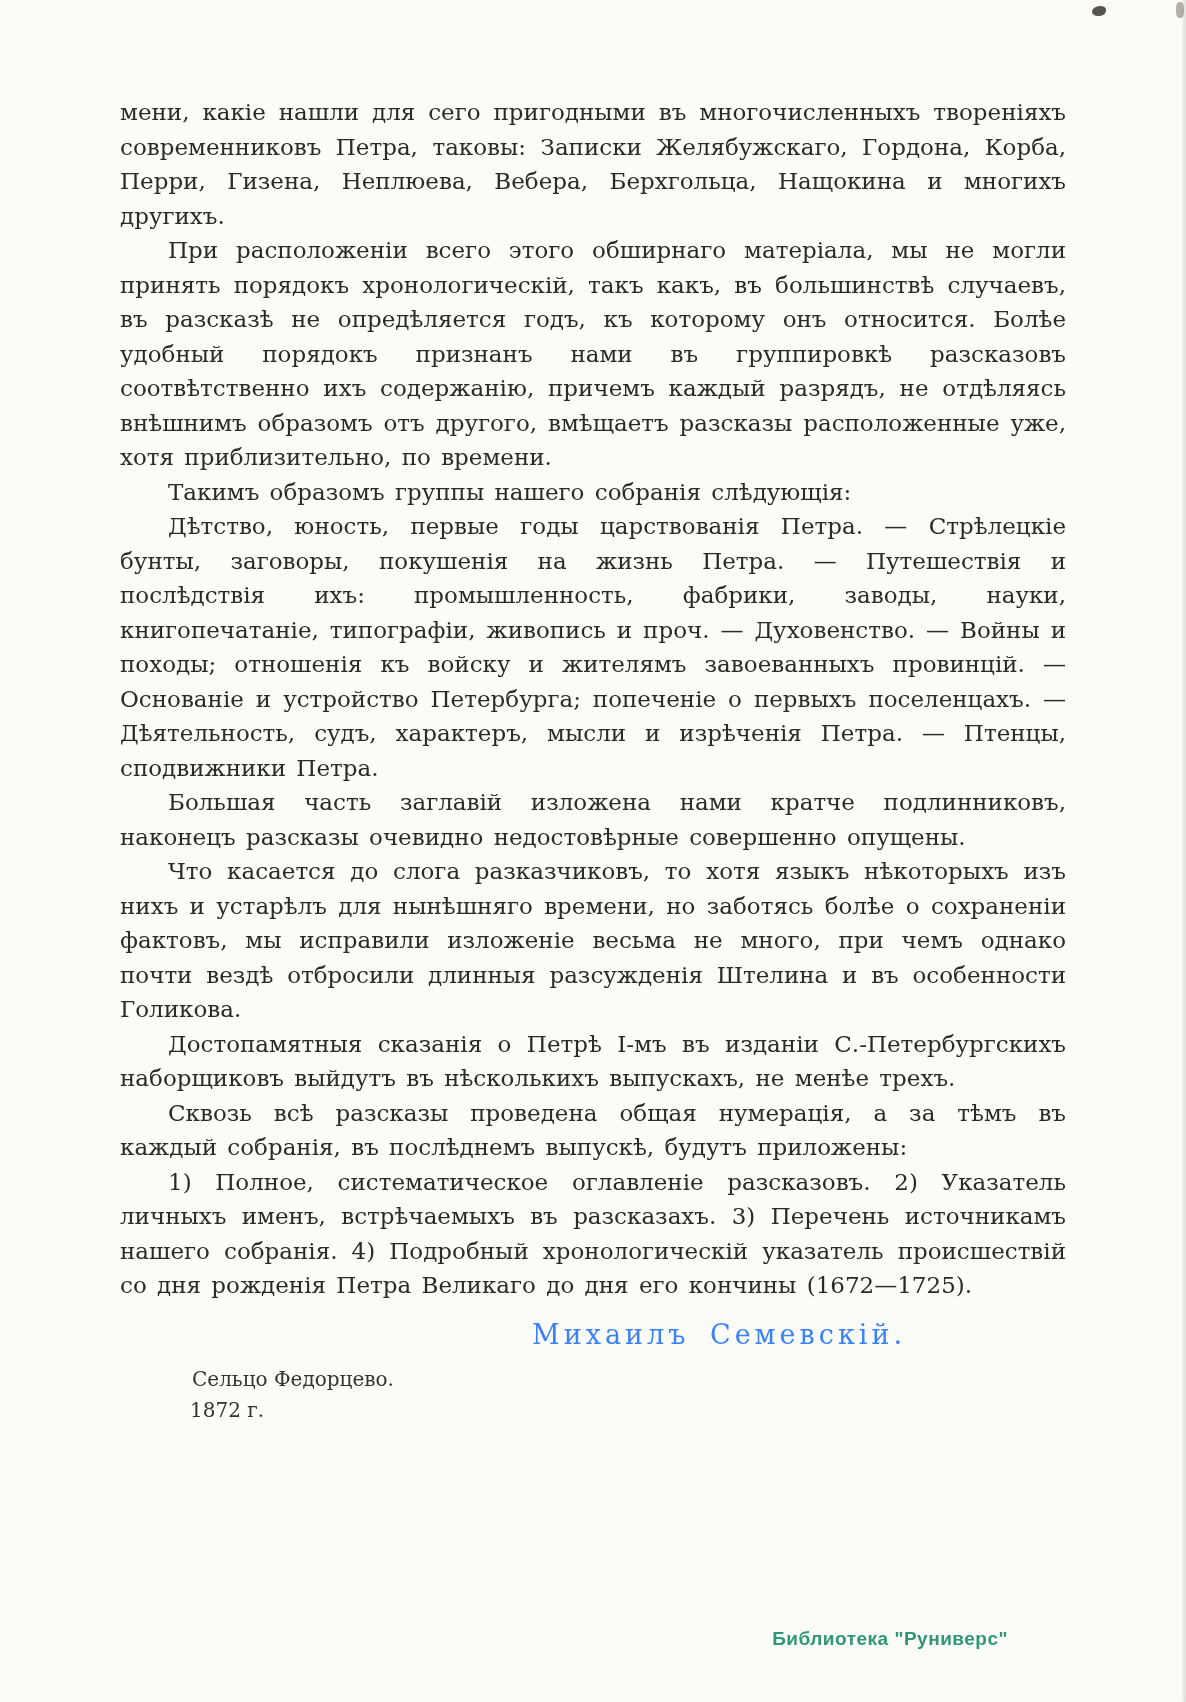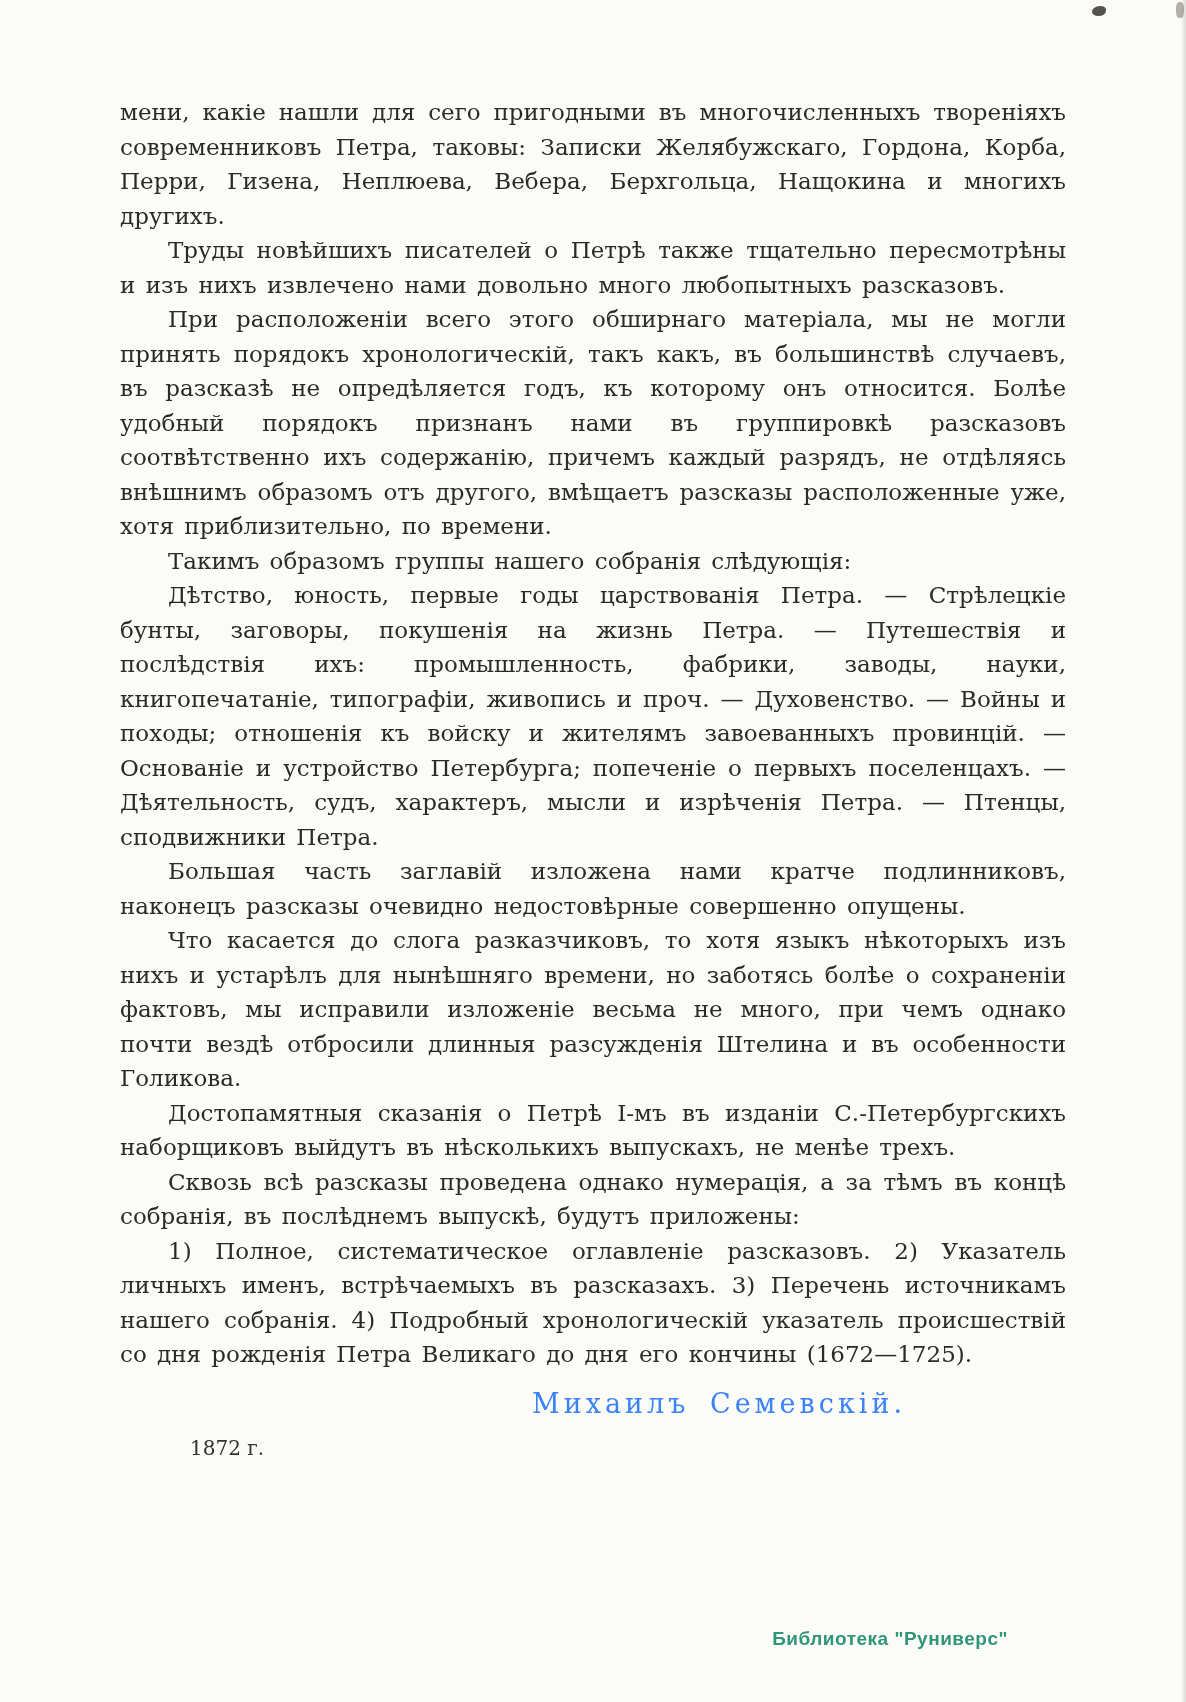--- a/index.html
+++ b/index.html
@@ -90,34 +90,34 @@
     background: linear-gradient(to left, rgba(120,115,105,0.25), rgba(120,115,105,0));
   }
 </style>
 </head>
 <body>
 
 <div class="doc-page">
 
   <div class="text-block">
     <p class="no-indent">мени, какіе нашли для сего пригодными въ многочисленныхъ твореніяхъ современниковъ Петра, таковы: Записки Желябужскаго, Гордона, Корба, Перри, Гизена, Неплюева, Вебера, Берхгольца, Нащокина и многихъ другихъ.</p>
-    <p>Труды новѣйшихъ писателей о Петрѣ также тщательно пересмотрѣны и изъ нихъ извлечено нами довольно много любопытныхъ разсказовъ.</p>
     <p>При расположеніи всего этого обширнаго матеріала, мы не могли принять порядокъ хронологическій, такъ какъ, въ большинствѣ случаевъ, въ разсказѣ не опредѣляется годъ, къ которому онъ относится. Болѣе удобный порядокъ признанъ нами въ группировкѣ разсказовъ соотвѣтственно ихъ содержанію, причемъ каждый разрядъ, не отдѣляясь внѣшнимъ образомъ отъ другого, вмѣщаетъ разсказы расположенные уже, хотя приблизительно, по времени.</p>
     <p>Такимъ образомъ группы нашего собранія слѣдующія:</p>
     <p>Дѣтство, юность, первые годы царствованія Петра. — Стрѣлецкіе бунты, заговоры, покушенія на жизнь Петра. — Путешествія и послѣдствія ихъ: промышленность, фабрики, заводы, науки, книгопечатаніе, типографіи, живопись и проч. — Духовенство. — Войны и походы; отношенія къ войску и жителямъ завоеванныхъ провинцій. — Основаніе и устройство Петербурга; попеченіе о первыхъ поселенцахъ. — Дѣятельность, судъ, характеръ, мысли и изрѣченія Петра. — Птенцы, сподвижники Петра.</p>
     <p>Большая часть заглавій изложена нами кратче подлинниковъ, наконецъ разсказы очевидно недостовѣрные совершенно опущены.</p>
     <p>Что касается до слога разказчиковъ, то хотя языкъ нѣкоторыхъ изъ нихъ и устарѣлъ для нынѣшняго времени, но заботясь болѣе о сохраненіи фактовъ, мы исправили изложеніе весьма не много, при чемъ однако почти вездѣ отбросили длинныя разсужденія Штелина и въ особенности Голикова.</p>
     <p>Достопамятныя сказанія о Петрѣ I-мъ въ изданіи С.-Петербургскихъ наборщиковъ выйдутъ въ нѣсколькихъ выпускахъ, не менѣе трехъ.</p>
-    <p>Сквозь всѣ разсказы проведена однако нумерація, а за тѣмъ въ концѣ собранія, въ послѣднемъ выпускѣ, будутъ приложены:</p>
+    <p>Сквозь всѣ разсказы проведена общая нумерація, а за тѣмъ въ каждый собранія, въ послѣднемъ выпускѣ, будутъ приложены:</p>
     <p>1) Полное, систематическое оглавленіе разсказовъ. 2) Указатель личныхъ именъ, встрѣчаемыхъ въ разсказахъ. 3) Перечень источникамъ нашего собранія. 4) Подробный хронологическій указатель происшествій со дня рожденія Петра Великаго до дня его кончины (1672—1725).</p>
   </div>
 
   <div class="signature">Михаилъ Семевскій.</div>
 
   <div class="colophon">
+    <div class="colophon-place">Сельцо Федорцево.</div>
     <div class="colophon-year">1872 г.</div>
   </div>
 
 </div>
 
 <div class="scan-speck-1"></div>
 <div class="scan-speck-2"></div>
 <div class="edge-shade"></div>
 
 <div class="watermark">Библиотека "Руниверс"</div>

